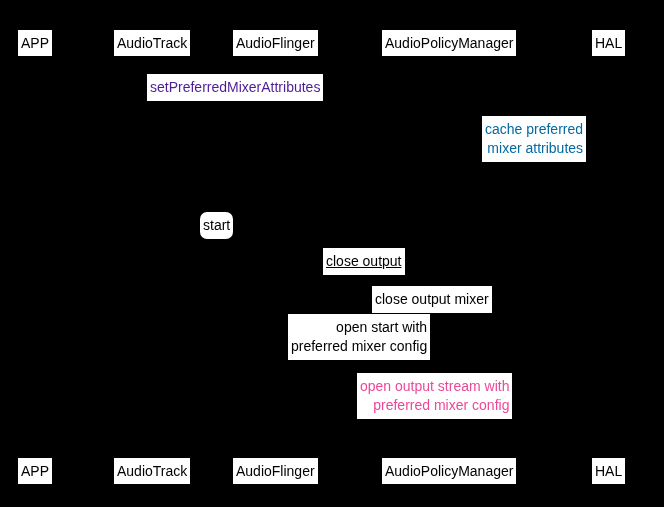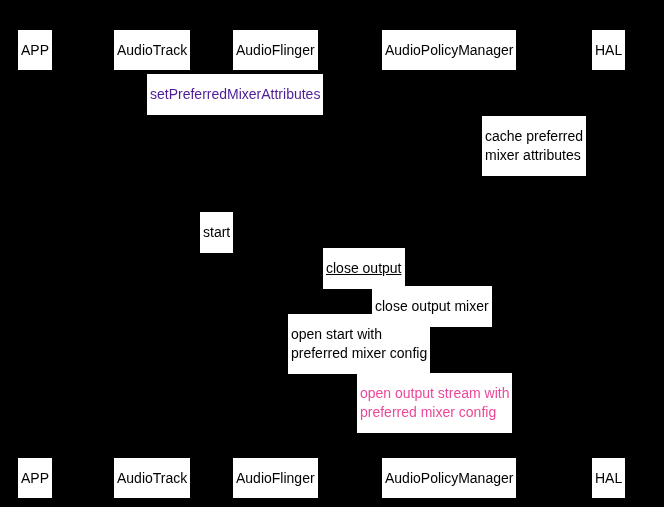--- a/index.html
+++ b/index.html
@@ -11,23 +11,23 @@
     position: relative;
     width: 664px;
     height: 507px;
     overflow: hidden;
     font-family: "Liberation Sans", sans-serif;
   }
   .box {
     position: absolute;
     font-size: 14px;
     line-height: 19px;
-    padding: 11px 3px;
+    padding: 4px 3px;
     white-space: pre-line;
-    text-align: left;
+    text-align: right;
     width: max-content;
   }
   .participant {
     line-height: 18px;
   }
 </style>
 </head>
 <body>
 
 <div id="canvas" style="background: rgb(0, 0, 0);">
@@ -35,22 +35,22 @@
     <div class="box participant" style="left: 18px; top: 458px; background: rgb(255, 255, 255); color: rgb(0, 0, 0);">APP</div>
     <div class="box participant" style="left: 114px; top: 30px; background: rgb(255, 255, 255); color: rgb(0, 0, 0);">AudioTrack</div>
     <div class="box participant" style="left: 114px; top: 458px; background: rgb(255, 255, 255); color: rgb(0, 0, 0);">AudioTrack</div>
     <div class="box participant" style="left: 233px; top: 30px; background: rgb(255, 255, 255); color: rgb(0, 0, 0);">AudioFlinger</div>
     <div class="box participant" style="left: 233px; top: 458px; background: rgb(255, 255, 255); color: rgb(0, 0, 0);">AudioFlinger</div>
     <div class="box participant" style="left: 382px; top: 30px; background: rgb(255, 255, 255); color: rgb(0, 0, 0);">AudioPolicyManager</div>
     <div class="box participant" style="left: 382px; top: 458px; background: rgb(255, 255, 255); color: rgb(0, 0, 0);">AudioPolicyManager</div>
     <div class="box participant" style="left: 592px; top: 30px; background: rgb(255, 255, 255); color: rgb(0, 0, 0);">HAL</div>
     <div class="box participant" style="left: 592px; top: 458px; background: rgb(255, 255, 255); color: rgb(0, 0, 0);">HAL</div>
     <div class="box message" style="left: 147px; top: 74px; background: rgb(255, 255, 255); color: #4c1d95;">setPreferredMixerAttributes</div>
-    <div class="box message" style="left: 482px; top: 116px; background: rgb(255, 255, 255); color: #000000;">cache preferred
+    <div class="box message" style="left: 482px; top: 116px; background: rgb(255, 255, 255); color: #0369a1;">cache preferred
 mixer attributes</div>
-    <div class="box message" style="left: 200px; top: 212px; background: rgb(255, 255, 255); color: rgb(0, 0, 0);">start</div>
+    <div class="box message" style="left: 200px; top: 212px; background: rgb(255, 255, 255); color: rgb(0, 0, 0); border-radius: 7px;">start</div>
     <div class="box message" style="left: 323px; top: 248px; background: rgb(255, 255, 255); color: rgb(0, 0, 0); text-decoration: underline;">close output</div>
     <div class="box message" style="left: 372px; top: 286px; background: rgb(255, 255, 255); color: rgb(0, 0, 0);">close output mixer</div>
     <div class="box message" style="left: 288px; top: 314px; background: rgb(255, 255, 255); color: rgb(0, 0, 0);">open start with
 preferred mixer config</div>
     <div class="box message" style="left: 357px; top: 373px; background: rgb(255, 255, 255); color: #ec4899;">open output stream with
 preferred mixer config</div>
   </div>
 
 </body></html>

